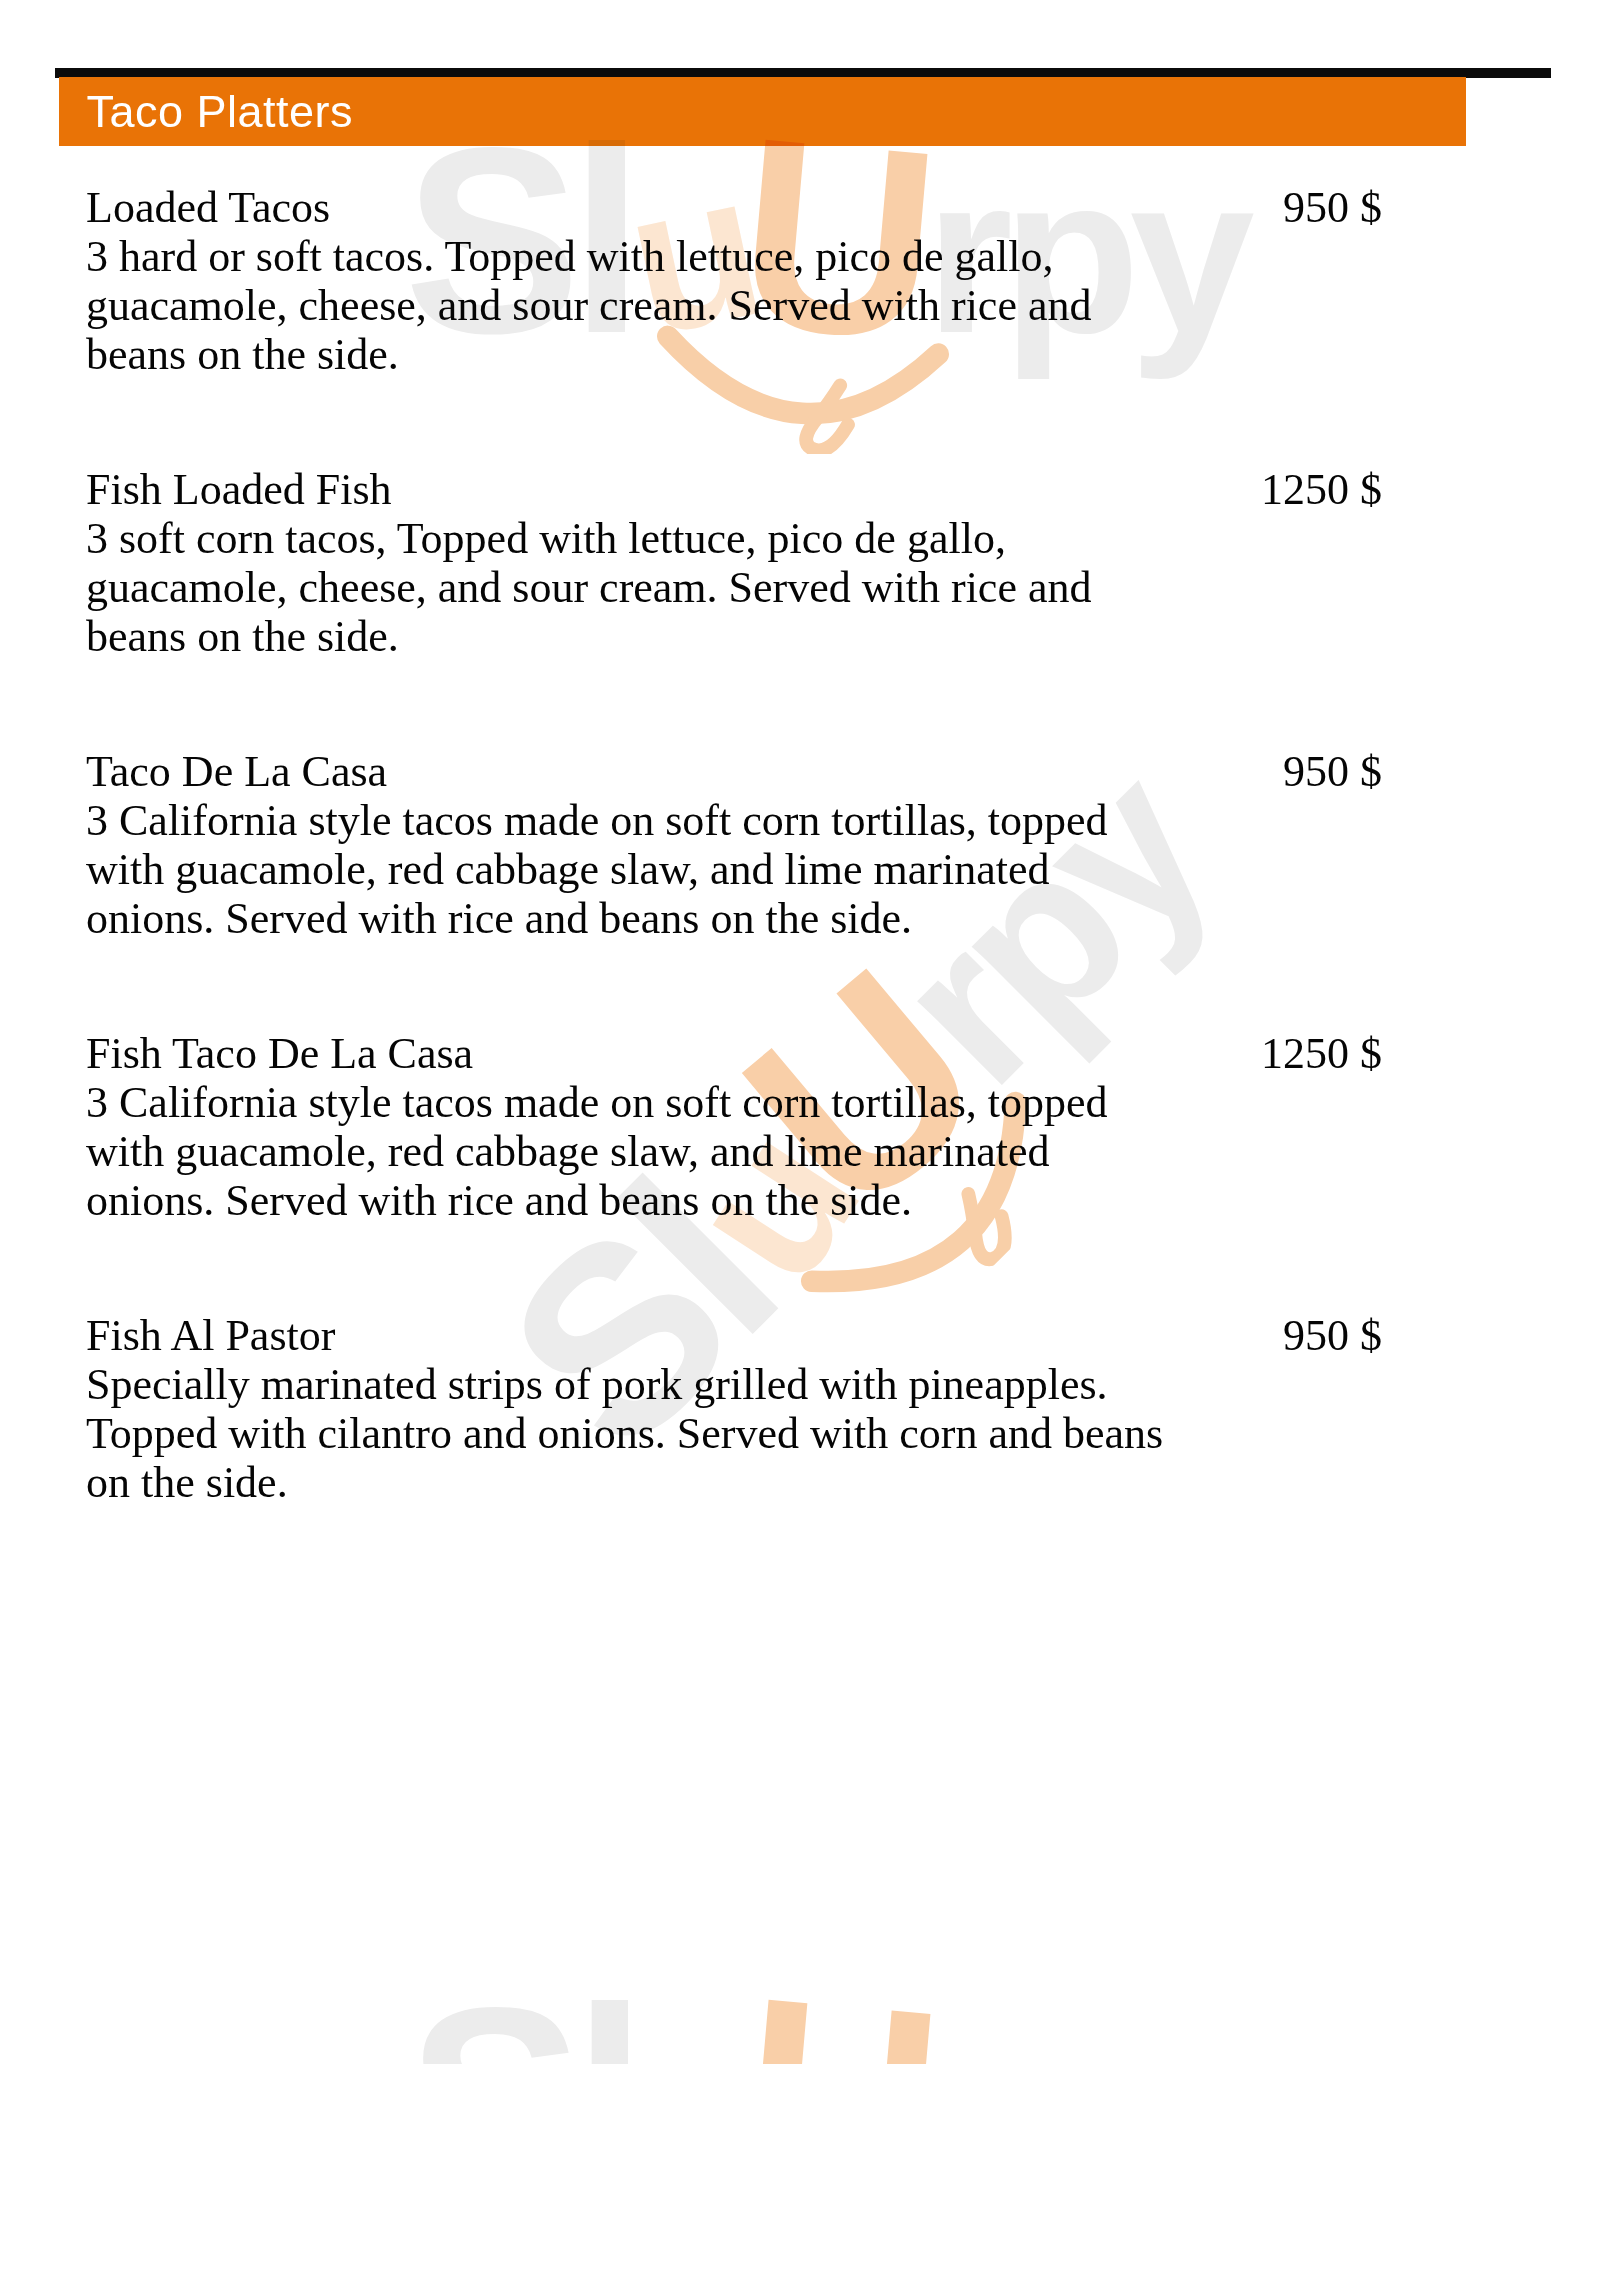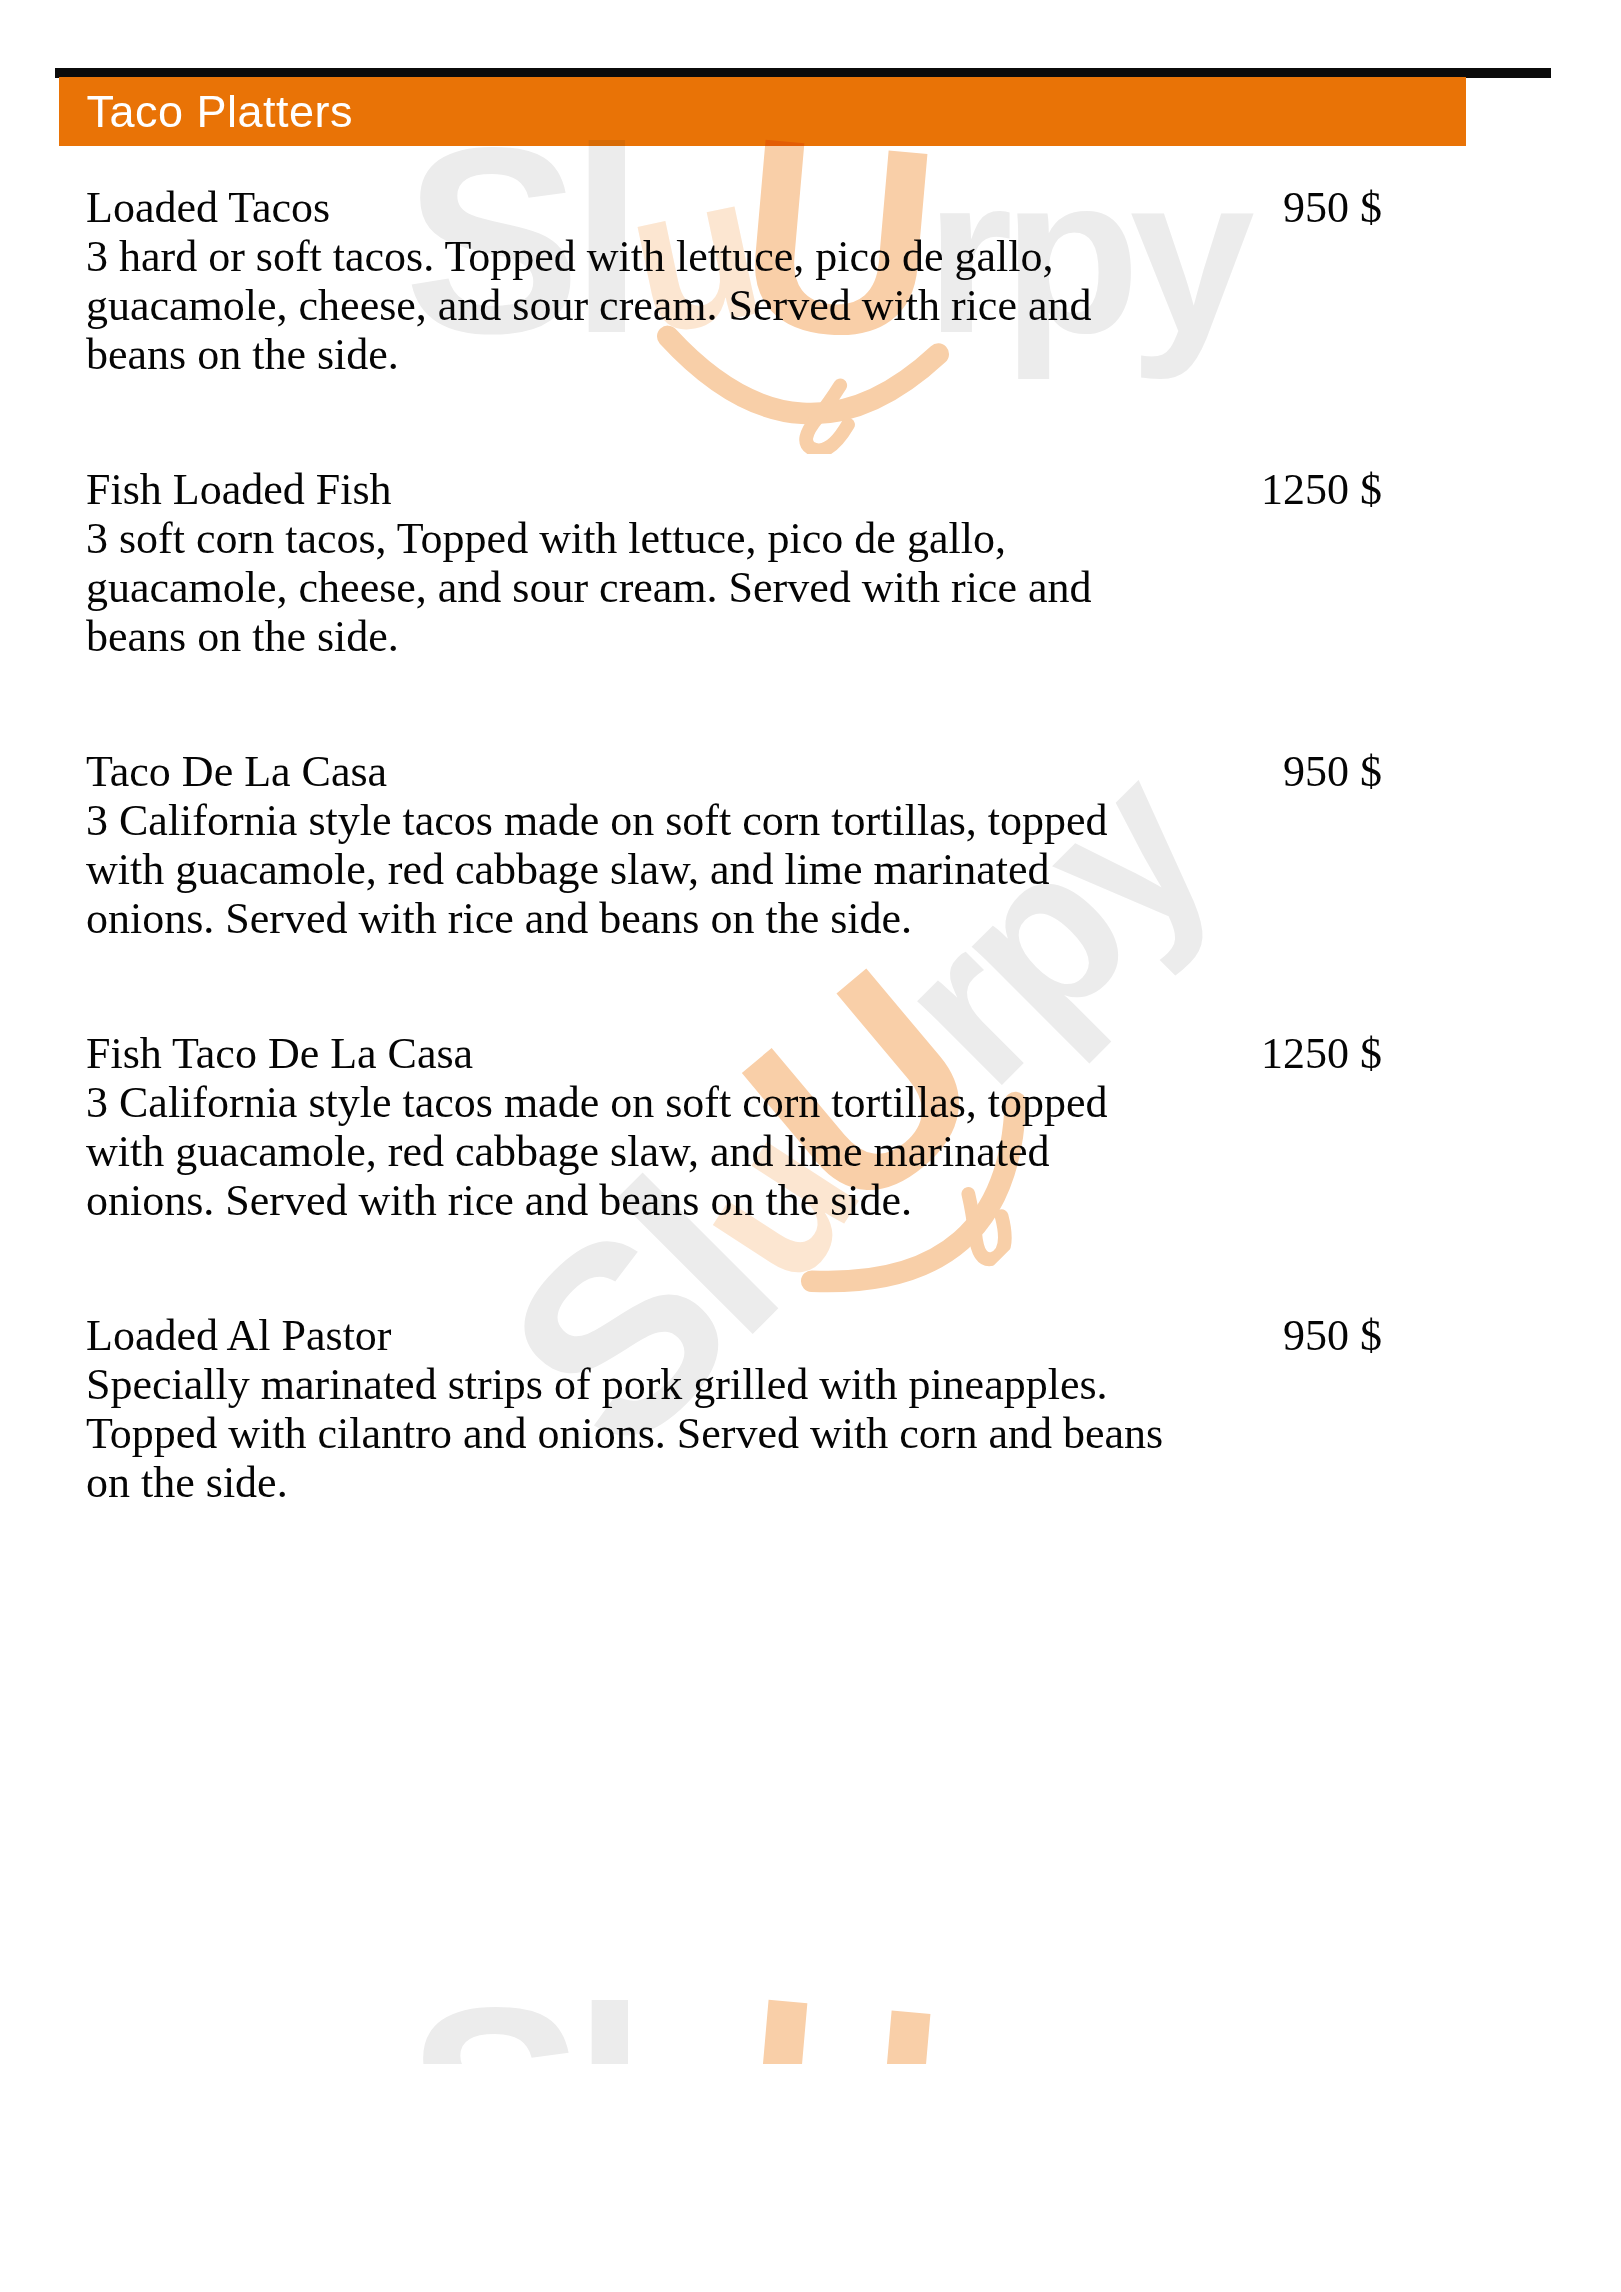--- a/index.html
+++ b/index.html
@@ -115,21 +115,21 @@
         <div class="item-desc">3 California style tacos made on soft corn tortillas, topped with guacamole, red cabbage slaw, and lime marinated onions. Served with rice and beans on the side.</div>
       </div>
 
       <div class="menu-item">
         <div class="item-name">Fish Taco De La Casa</div>
         <div class="item-price">1250 $</div>
         <div class="item-desc">3 California style tacos made on soft corn tortillas, topped with guacamole, red cabbage slaw, and lime marinated onions. Served with rice and beans on the side.</div>
       </div>
 
       <div class="menu-item">
-        <div class="item-name">Loaded Al Pastor</div>
+        <div class="item-name">Fish Al Pastor</div>
         <div class="item-price">950 $</div>
         <div class="item-desc">Specially marinated strips of pork grilled with pineapples. Topped with cilantro and onions. Served with corn and beans on the side.</div>
       </div>
     </div>
 
   <div class="watermark-layer">
 
     <div class="wm" style="left:404px; top:83px;">
       <span class="g">S</span>
       <span class="g">l</span>

